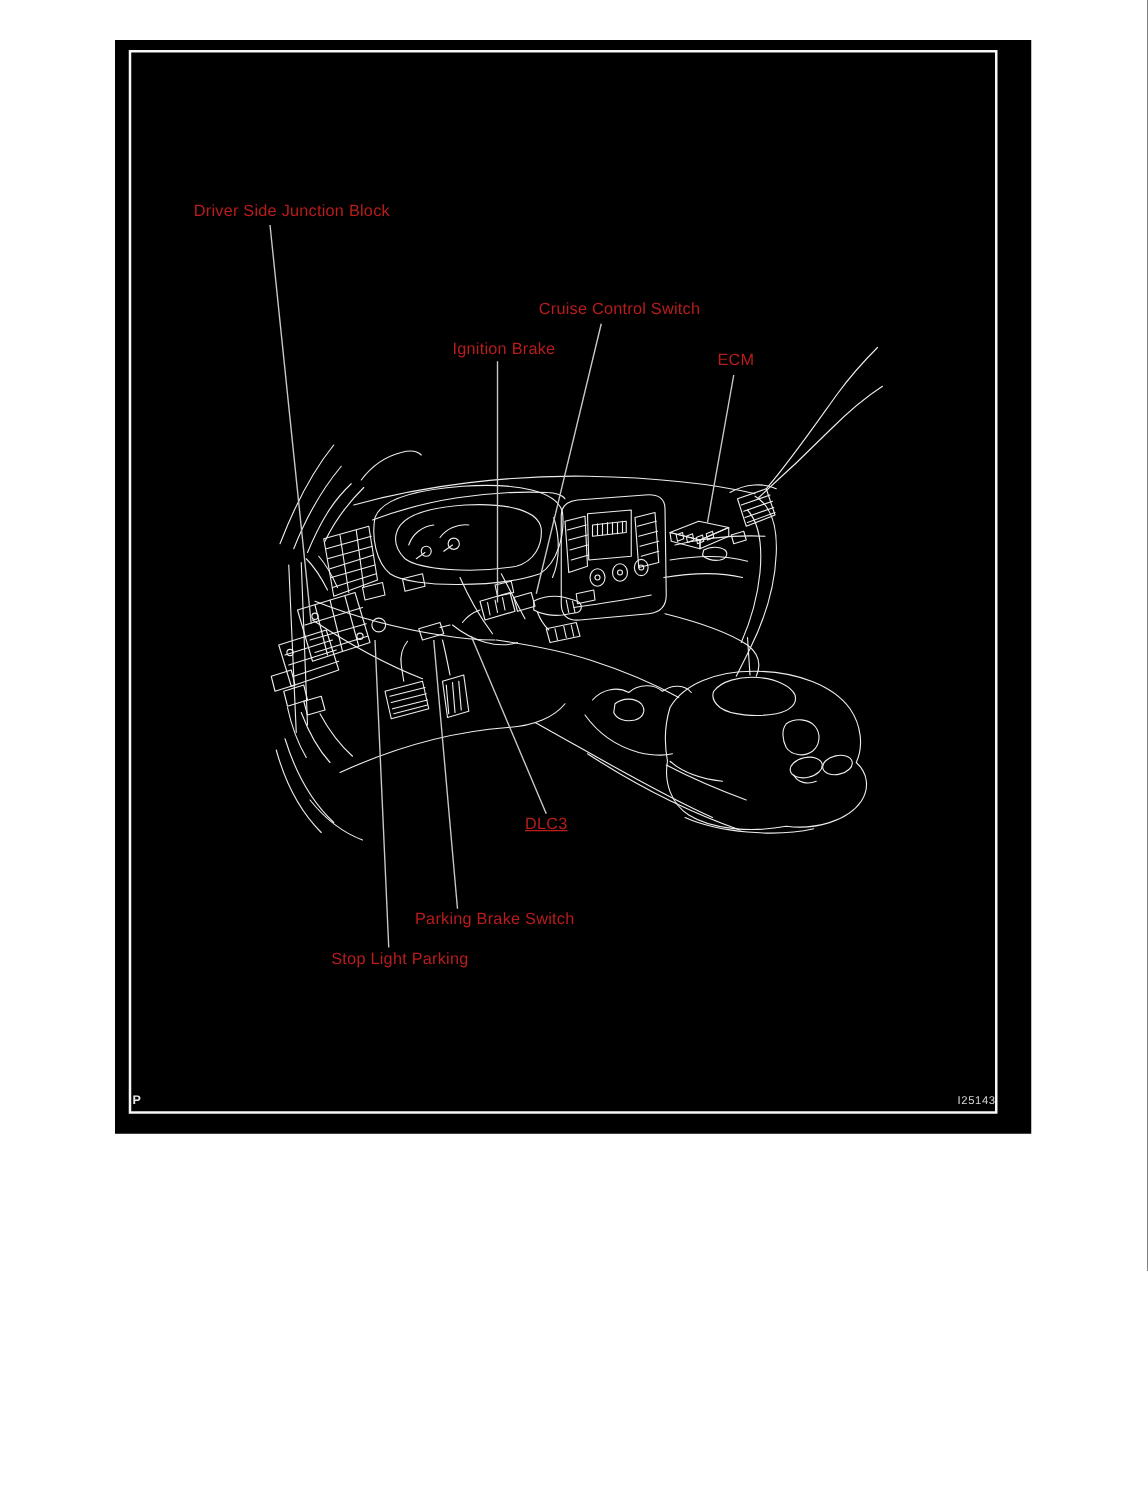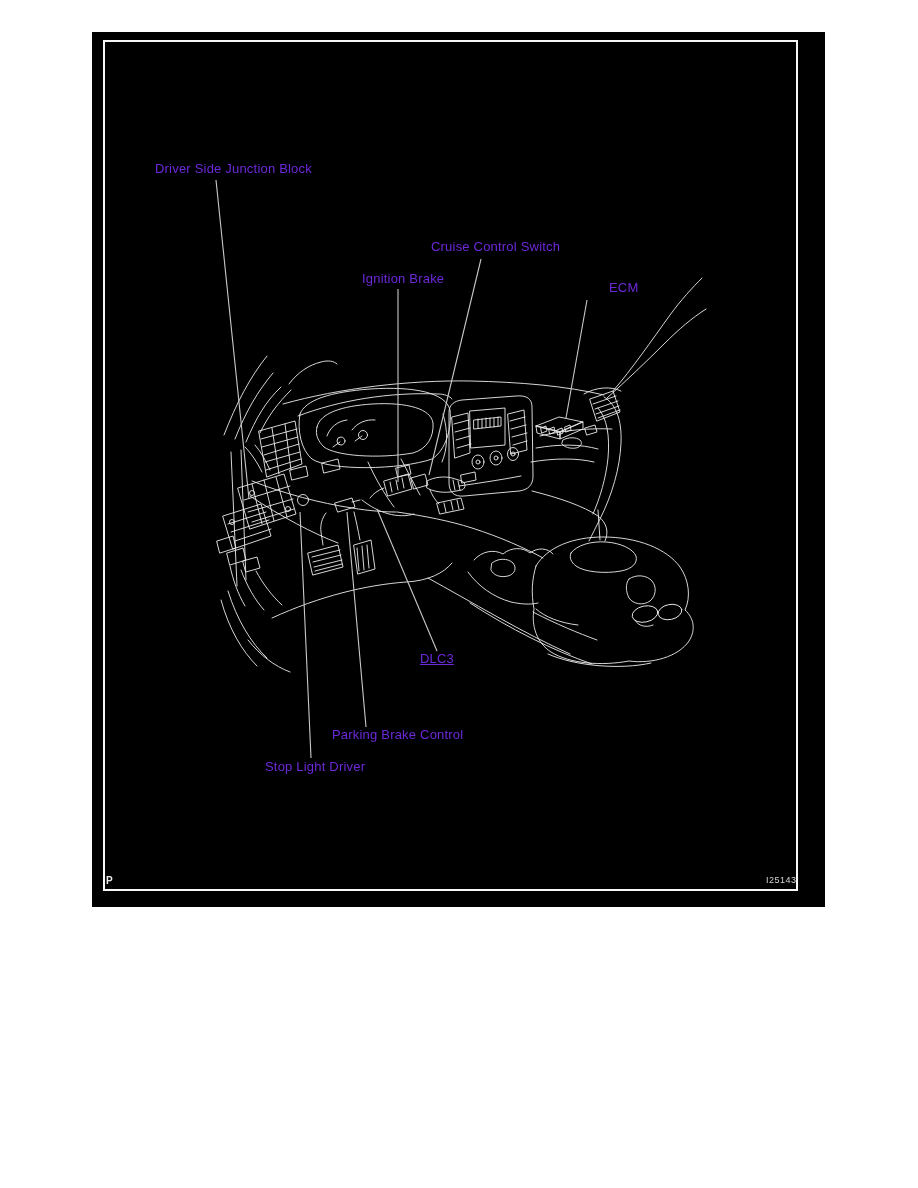--- a/index.html
+++ b/index.html
@@ -19,21 +19,21 @@
     position:absolute;left:11px;top:8px;width:691px;height:847px;
     border:2px solid #f7f7f7;
   }
   .art-svg{position:absolute;left:0;top:0;width:918px;height:1188px;}
   .art path,.art line,.art circle,.art ellipse{
     fill:none;stroke:#ededed;stroke-width:0.9;
     stroke-linecap:round;stroke-linejoin:round;
   }
   .leaders line{stroke:#c9c9c9;stroke-width:1.1;}
   .callout{
-    position:absolute;color:#6d28d9;font-size:13px;line-height:15px;
+    position:absolute;color:#b91c1c;font-size:13px;line-height:15px;
     white-space:nowrap;letter-spacing:0.2px;
   }
   .corner-mark{
     position:absolute;color:#e8e8e8;font-size:10px;font-weight:bold;
     white-space:nowrap;
   }
   .figure-code{
     position:absolute;color:#d8d8d8;font-size:9px;letter-spacing:0.5px;
     white-space:nowrap;
     text-align:right;
@@ -237,25 +237,25 @@
       <line x1="300" y1="512" x2="311" y2="758"></line>
     </g>
   </svg>
 
   <div class="callout" style="left:155px;top:161px;">Driver Side Junction Block</div>
 
   <div class="callout" style="left:431px;top:239px;">Cruise Control Switch</div>
 
   <div class="callout" style="left:362px;top:271px;">Ignition Brake</div>
 
-  <div class="callout" style="left:574px;top:280px;margin-left:35px;">ECM</div>
+  <div class="callout" style="left:574px;top:280px;">ECM</div>
 
   <div class="callout" style="left:420px;top:651px;text-decoration:underline;">DLC3</div>
 
-  <div class="callout" style="left:332px;top:727px;">Parking Brake Control</div>
-
-  <div class="callout" style="left:265px;top:759px;">Stop Light Driver</div>
+  <div class="callout" style="left:332px;top:727px;">Parking Brake Switch</div>
+
+  <div class="callout" style="left:265px;top:759px;">Stop Light Parking</div>
 
   <div class="corner-mark" style="left:106px;top:875px;">P</div>
 
   <div class="figure-code" style="left:766px;top:875px;">I25143</div>
 
 </div>
 
 </body></html>

